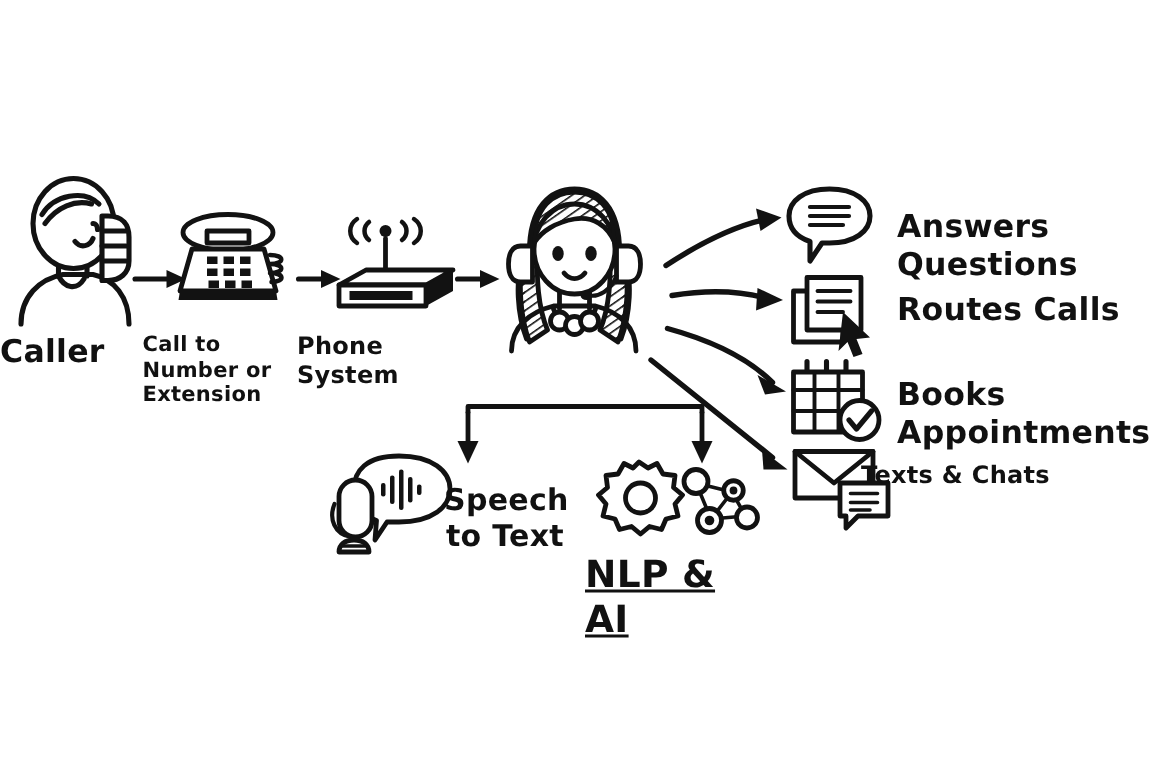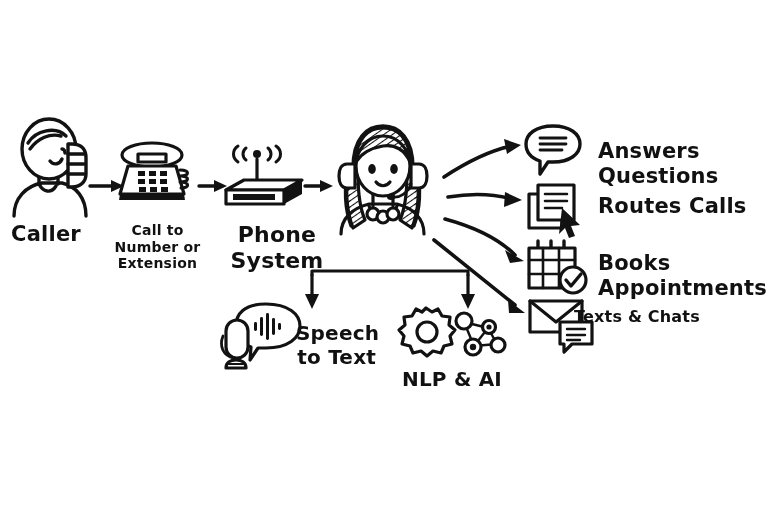--- a/index.html
+++ b/index.html
@@ -19,21 +19,20 @@
     position: absolute;
   }
   .lbl {
     position: absolute;
     color: #111111;
     font-family: "DejaVu Sans", sans-serif;
     font-weight: 600;
     letter-spacing: 0.2px;
     line-height: 1.18;
     white-space: pre-line;
-    text-align: center;
   }
   .lbl-left {
     text-align: left;
   }
   svg {
     display: block;
     overflow: visible;
   }
   .ink {
     fill: none;
@@ -185,21 +184,21 @@
         <path class="white-fill" d="M8 62 L26 52 L84 52 L66 62 Z"></path>
 
         <path class="white-fill" d="M8 62 L66 62 L66 76 L8 76 Z"></path>
 
         <path class="ink-fill" d="M66 62 L84 52 L84 66 L66 76 Z"></path>
 
         <rect class="ink-fill" x="15" y="66" width="42" height="6"></rect>
       </g>
     </svg>
   </div>
-  <div class="lbl" style="left:226px; top:222px; width:102px; font-size:22px;">Phone
+  <div class="lbl" style="left:198px; top:222px; width:102px; font-size:16px;">Phone
 System</div>
 
   <div class="node" style="left:325px; top:114px;">
     <svg width="115" height="120" viewBox="0 0 115 120">
       <defs>
         <pattern id="hair-hatch" patternUnits="userSpaceOnUse" width="5" height="5" patternTransform="rotate(55)">
           <line x1="0" y1="0" x2="0" y2="5" stroke="#121212" stroke-width="2.1"></line>
         </pattern>
       </defs>
       <g class="ink" stroke-width="3.2">
@@ -331,15 +330,15 @@
 
         <circle class="white-fill" cx="68" cy="15" r="8"></circle>
         <circle class="white-fill" cx="93" cy="21" r="6.5"></circle>
         <circle class="ink-fill" cx="93" cy="21" r="2.6"></circle>
         <circle class="white-fill" cx="77" cy="41" r="8"></circle>
         <circle class="ink-fill" cx="77" cy="41" r="3.2"></circle>
         <circle class="white-fill" cx="102" cy="39" r="7"></circle>
       </g>
     </svg>
   </div>
-  <div class="lbl" style="left:390px; top:368px; width:124px; font-size:20px;">NLP &amp; AI</div>
+  <div class="lbl" style="left:390px; top:368px; width:124px; font-size:25px;text-decoration:underline;">NLP &amp; AI</div>
 
 </div>
 
 </body></html>

